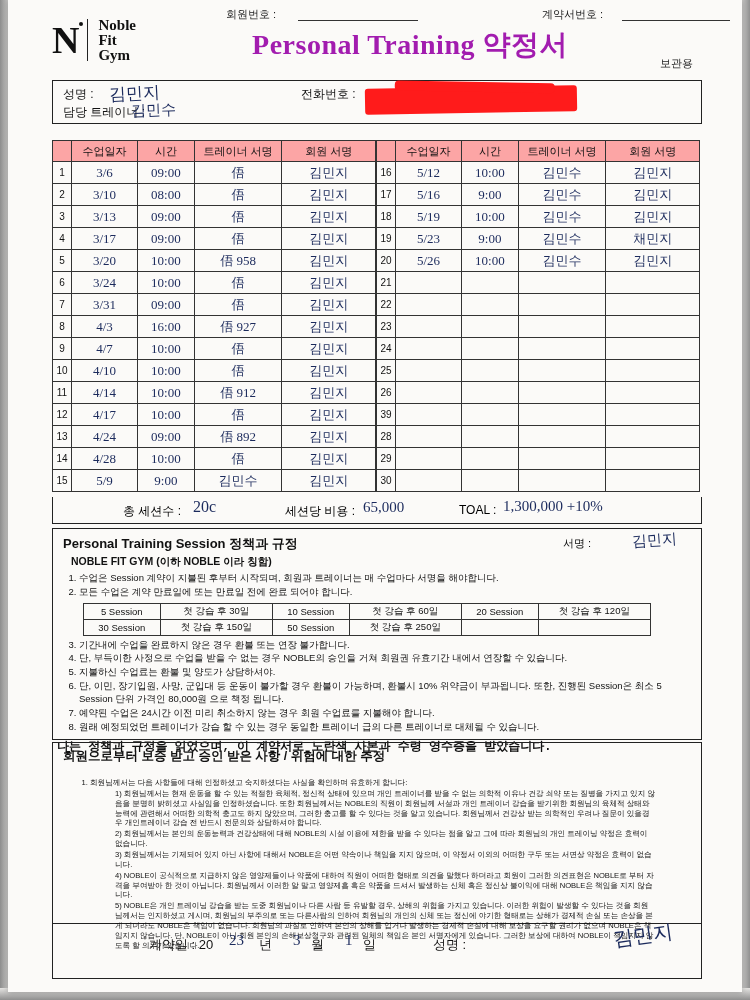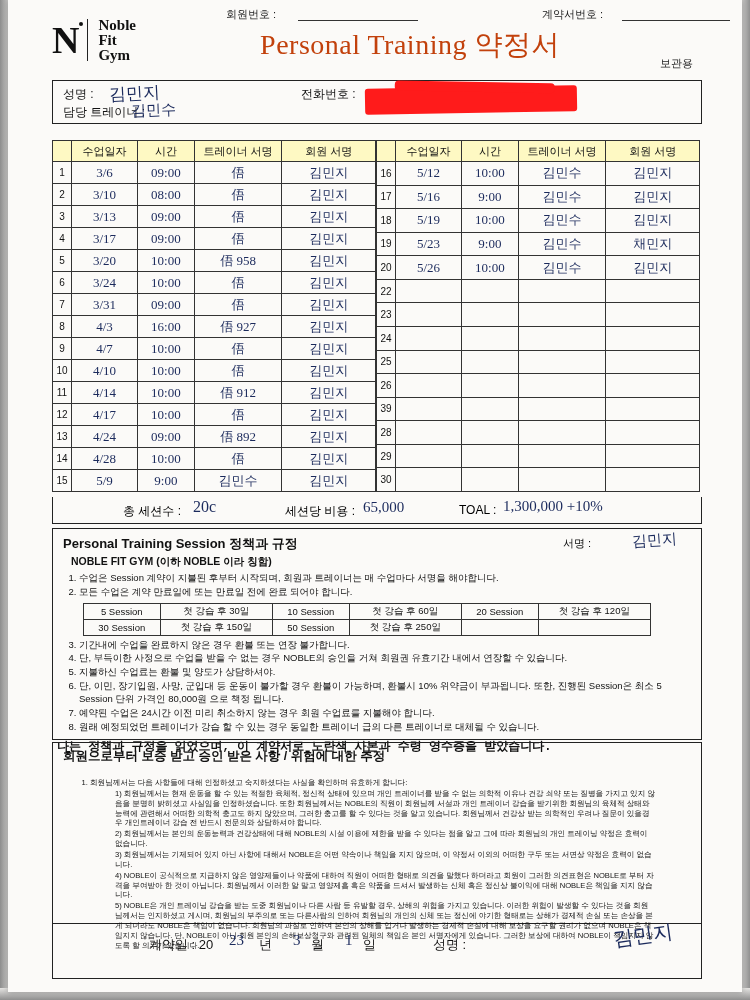--- a/index.html
+++ b/index.html
@@ -85,21 +85,21 @@
     width: 1px; height: 42px; background: #222;
   }
   .logo .words {
     font-family: "Liberation Serif", serif;
     font-size: 15px; line-height: 15px; font-weight: bold; color: #111;
   }
   .doc-title {
     position: absolute; left: 210px; top: 26px; width: 400px;
     text-align: center;
     font-family: "Liberation Serif", serif;
-    font-size: 28px; font-weight: normal; color: #c2410c;
+    font-size: 28px; font-weight: bold; color: #a21caf;
     letter-spacing: 0.5px;
   }
   .keep-copy {
     position: absolute; left: 660px; top: 56px;
     font-size: 11px; color: #222;
   }
 
   
   .namebox {
     position: absolute; left: 52px; top: 80px;
@@ -147,21 +147,21 @@
     border: 1px solid #333;
     height: 21px;
     padding: 0;
     text-align: center;
     color: #111;
   }
   table.sess th {
     font-weight: normal;
     font-size: 11px;
     height: 20px;
-    background: #fef9c3;
+    background: #fca5a5;
     margin-top: 28px;
   }
   .c-no   { width: 18px; }
   .c-date { width: 66px; }
   .c-time { width: 56px; }
   .c-tr   { width: 88px; }
   .c-mem  { width: 94px; }
   .hwcell {
     font-family: "Liberation Serif", serif;
     color: #1b2a5c;
@@ -469,20 +469,27 @@
             <td class="c-mem"><span class="hwcell">채민지</span></td>
           </tr>
           <tr>
             <td class="c-no">20</td>
             <td class="c-date"><span class="hwcell">5/26</span></td>
             <td class="c-time"><span class="hwcell">10:00</span></td>
             <td class="c-tr"><span class="hwcell">김민수</span></td>
             <td class="c-mem"><span class="hwcell">김민지</span></td>
           </tr>
           <tr>
+            <td class="c-no">21</td>
+            <td class="c-date"></td>
+            <td class="c-time"></td>
+            <td class="c-tr"></td>
+            <td class="c-mem"></td>
+          </tr>
+          <tr>
             <td class="c-no">22</td>
             <td class="c-date"></td>
             <td class="c-time"></td>
             <td class="c-tr"></td>
             <td class="c-mem"></td>
           </tr>
           <tr>
             <td class="c-no">23</td>
             <td class="c-date"></td>
             <td class="c-time"></td>

